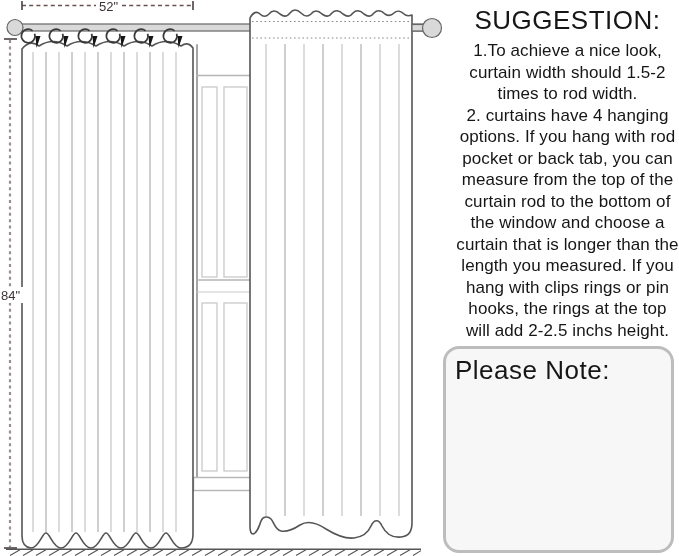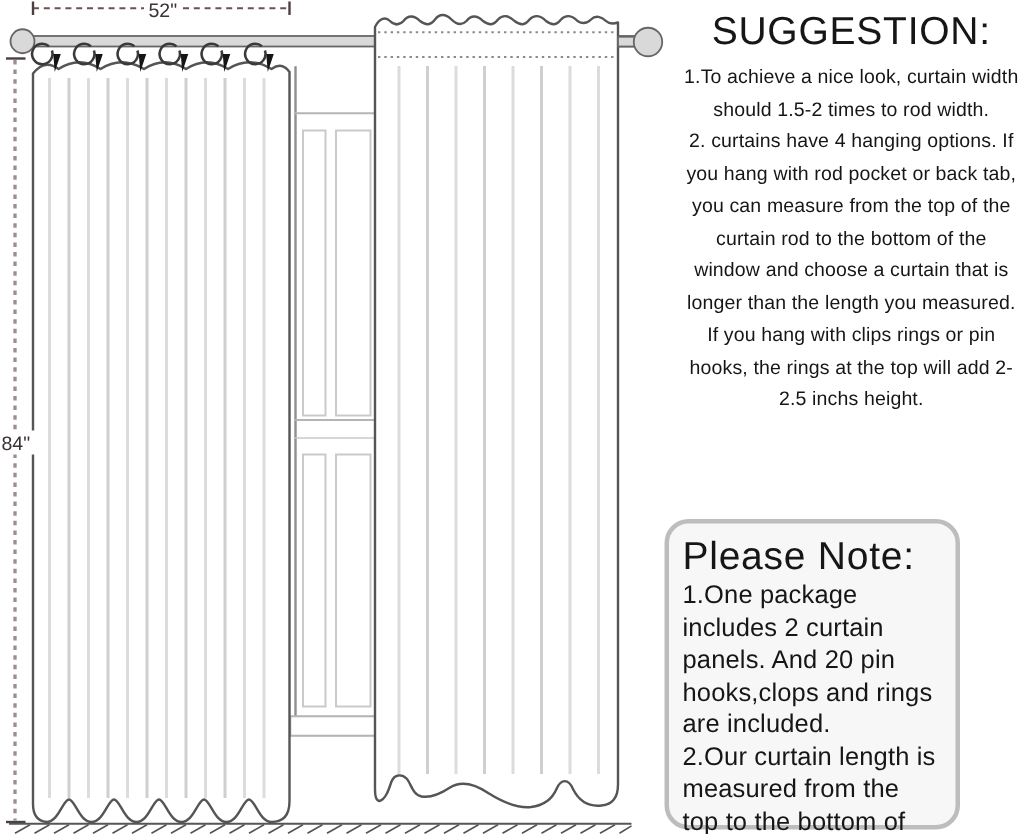--- a/index.html
+++ b/index.html
@@ -9,24 +9,24 @@
   }
   #diagram-svg{position:absolute;left:0;top:0;}
   .dim-label{font-family:"Liberation Sans", sans-serif;font-size:13px;fill:#3c3434;}
   #suggestion-block{
     position:absolute;left:456px;top:5px;width:223px;text-align:center;
   }
   #suggestion-title{
     font-size:26px;line-height:31px;font-weight:400;letter-spacing:.5px;margin:0 0 4px 0;
   }
   #suggestion-body{
-    font-size:13px;line-height:21.5px;white-space:pre-line;margin:0;letter-spacing:.1px;
+    font-size:17px;line-height:21.5px;white-space:pre-line;margin:0;letter-spacing:.1px;
   }
   #note-box{
-    position:absolute;left:443px;top:346px;width:197px;height:207px;box-sizing:border-box;
+    position:absolute;left:443px;top:346px;width:231px;height:207px;box-sizing:border-box;
     border:3px solid #bdbdbd;border-radius:16px;background:#f8f7f7;padding:5px 9px;
   }
   #note-title{
     font-size:26px;line-height:32px;font-weight:400;letter-spacing:.5px;margin:0;
   }
   #note-body{
     font-size:17px;line-height:21.5px;white-space:pre-line;margin:0;letter-spacing:.1px;
   }
 </style>
 </head>
@@ -170,17 +170,15 @@
   </svg>
 
   <div id="suggestion-block">
     <h1 id="suggestion-title">SUGGESTION:</h1>
     <p id="suggestion-body">1.To achieve a nice look, curtain width should 1.5-2 times to rod width.
 2. curtains have 4 hanging options. If you hang with rod pocket or back tab, you can measure from the top of the curtain rod to the bottom of the window and choose a curtain that is longer than the length you measured. If you hang with clips rings or pin hooks, the rings at the top will add 2-2.5 inchs height.</p>
   </div>
 
   <div id="note-box">
     <h2 id="note-title">Please Note:</h2>
-    <p id="note-body">1.One package includes 2 curtain panels. And 20 pin hooks,clops and rings are included.
-2.Our curtain length is measured from the top to the bottom of the curtian.</p>
   </div>
 
 </div>
 
 </body></html>

